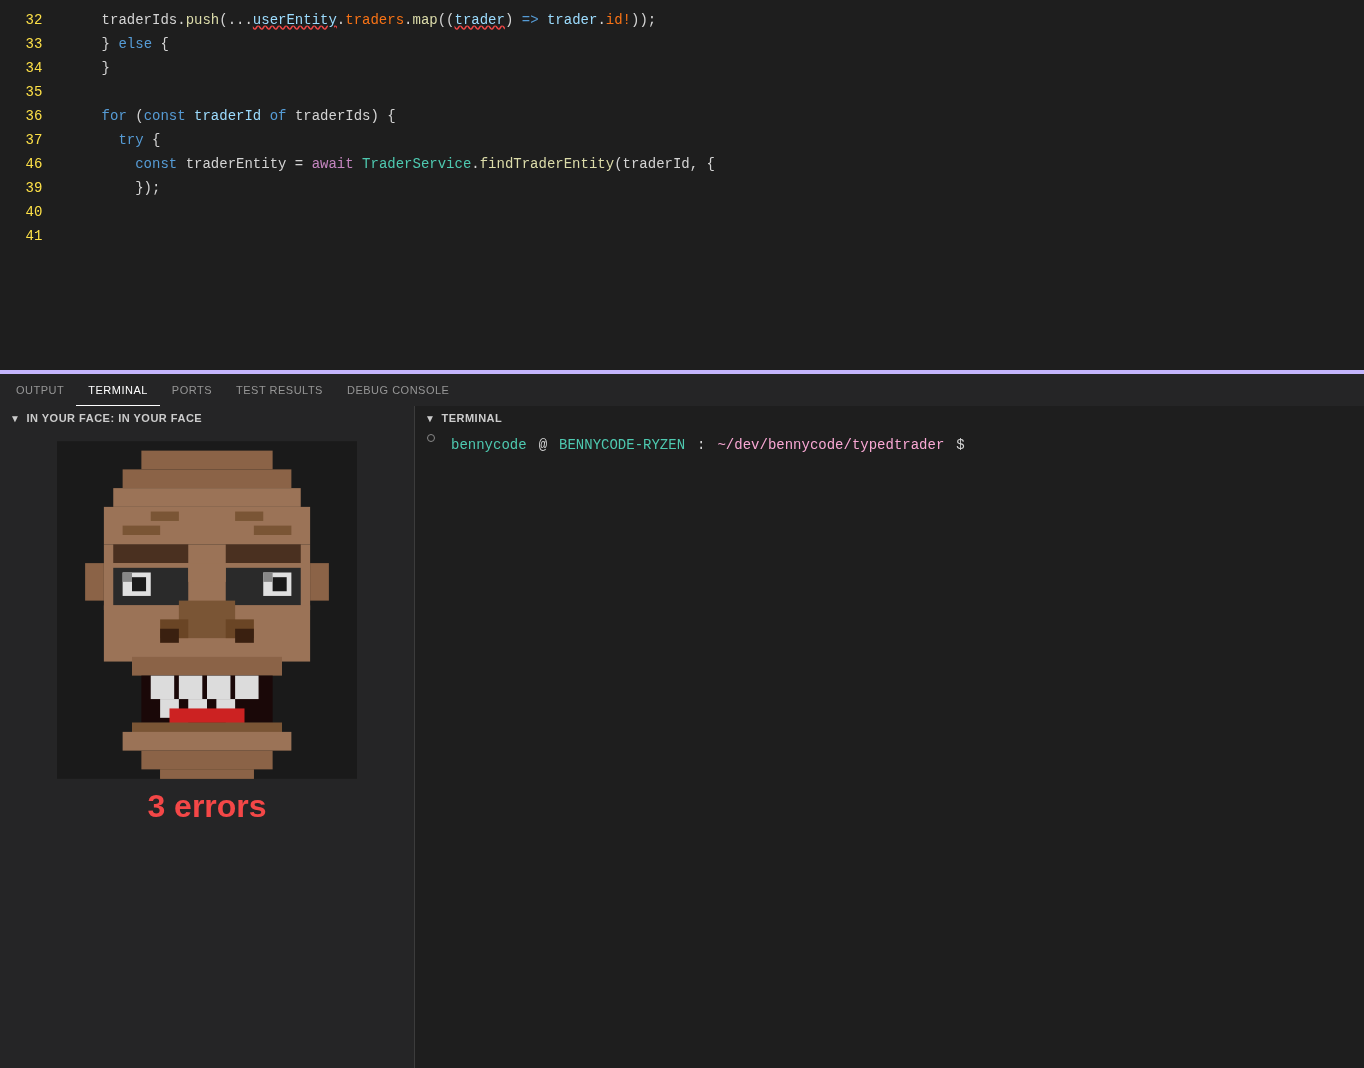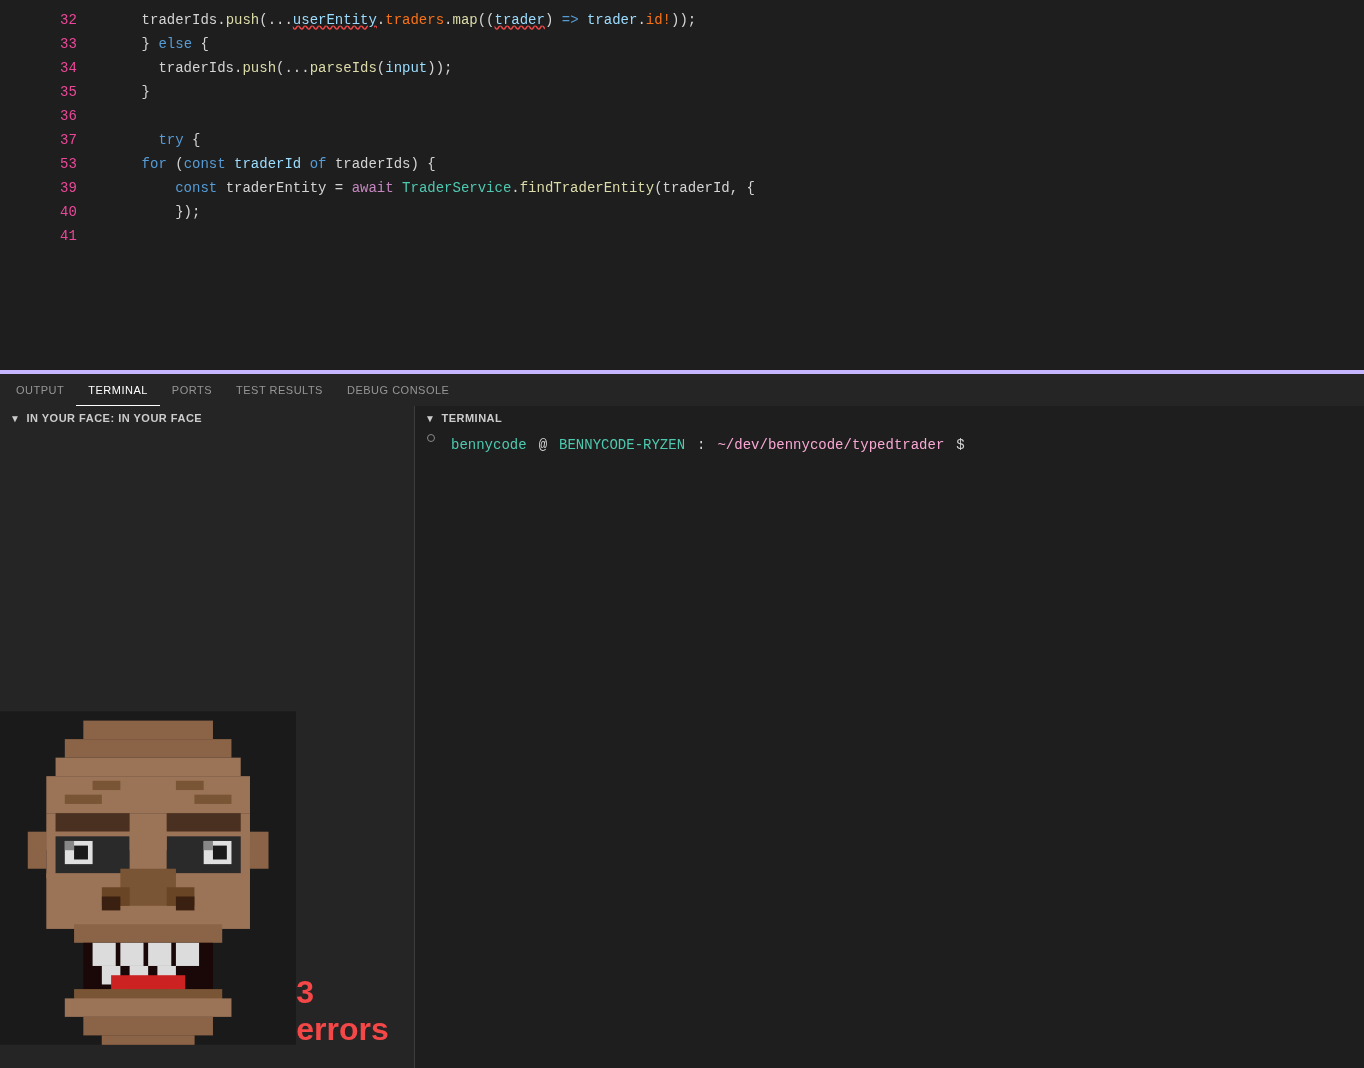--- a/index.html
+++ b/index.html
@@ -17,28 +17,27 @@
     .code-area {
       background: #1e1e1e;
       flex: 0 0 auto;
       height: 370px;
       display: flex;
       overflow: hidden;
     }
 
     .line-numbers {
       background: #1e1e1e;
-      color: #ec4899;
+      color: #fde047;
       font-size: 14px;
       line-height: 24px;
       padding: 8px 12px 8px 20px;
-      text-align: left;
+      text-align: center;
       min-width: 60px;
       user-select: none;
-      margin-left: 40px;
     }
 
     .code-content {
       flex: 1;
       padding: 8px 0;
       font-size: 14px;
       line-height: 24px;
       overflow: hidden;
     }
 
@@ -122,22 +121,22 @@
 
     .face-panel-header .chevron {
       margin-right: 6px;
       color: #cccccc;
       font-size: 10px;
     }
 
     .face-content {
       flex: 1;
       display: flex;
-      flex-direction: row;
-      align-items: flex-end;
+      flex-direction: column;
+      align-items: center;
       justify-content: flex-start;
       padding: 10px 0 20px 0;
     }
 
     
     .doom-face-container {
       position: relative;
       width: 300px;
       height: 340px;
       image-rendering: pixelated;
@@ -219,40 +218,39 @@
 <body>
 
 <div class="code-area">
   <div class="line-numbers">
     <div>32</div>
     <div>33</div>
     <div>34</div>
     <div>35</div>
     <div>36</div>
     <div>37</div>
-    <div>53</div>
+    <div>46</div>
     <div>39</div>
     <div>40</div>
     <div>41</div>
   </div>
   <div class="code-content">
 
     <span class="code-line"><span class="plain">    traderIds.</span><span class="fn">push</span><span class="plain">(...</span><span class="var" style="text-decoration: underline wavy #f44747;">userEntity</span><span class="plain">.</span><span class="prop">traders</span><span class="plain">.</span><span class="fn">map</span><span class="plain">((</span><span class="param" style="text-decoration: underline wavy #f44747;">trader</span><span class="plain">) </span><span class="arrow">=&gt;</span><span class="plain"> </span><span class="var">trader</span><span class="plain">.</span><span class="prop">id!</span><span class="plain">));</span></span>
 
     <span class="code-line"><span class="plain">    } </span><span class="kw">else</span><span class="plain"> {</span></span>
 
-    <span class="code-line"><span class="plain">      traderIds.</span><span class="fn">push</span><span class="plain">(...</span><span class="fn">parseIds</span><span class="plain">(</span><span class="var">input</span><span class="plain">));</span></span>
 
     <span class="code-line"><span class="plain">    }</span></span>
 
     <span class="code-line">&nbsp;</span>
 
+    <span class="code-line"><span class="plain">    </span><span class="kw">for</span><span class="plain"> (</span><span class="kw">const</span><span class="plain"> </span><span class="var">traderId</span><span class="plain"> </span><span class="kw">of</span><span class="plain"> traderIds) {</span></span>
+
     <span class="code-line"><span class="plain">      </span><span class="kw">try</span><span class="plain"> {</span></span>
-
-    <span class="code-line"><span class="plain">    </span><span class="kw">for</span><span class="plain"> (</span><span class="kw">const</span><span class="plain"> </span><span class="var">traderId</span><span class="plain"> </span><span class="kw">of</span><span class="plain"> traderIds) {</span></span>
 
     <span class="code-line"><span class="plain">        </span><span class="kw">const</span><span class="plain"> traderEntity = </span><span class="await-kw">await</span><span class="plain"> </span><span class="cls">TraderService</span><span class="plain">.</span><span class="fn">findTraderEntity</span><span class="plain">(traderId, {</span></span>
 
 
     <span class="code-line"><span class="plain">        });</span></span>
   </div>
 </div>
 
 <div class="panel-tabs">
   <div class="panel-tab">OUTPUT</div>

